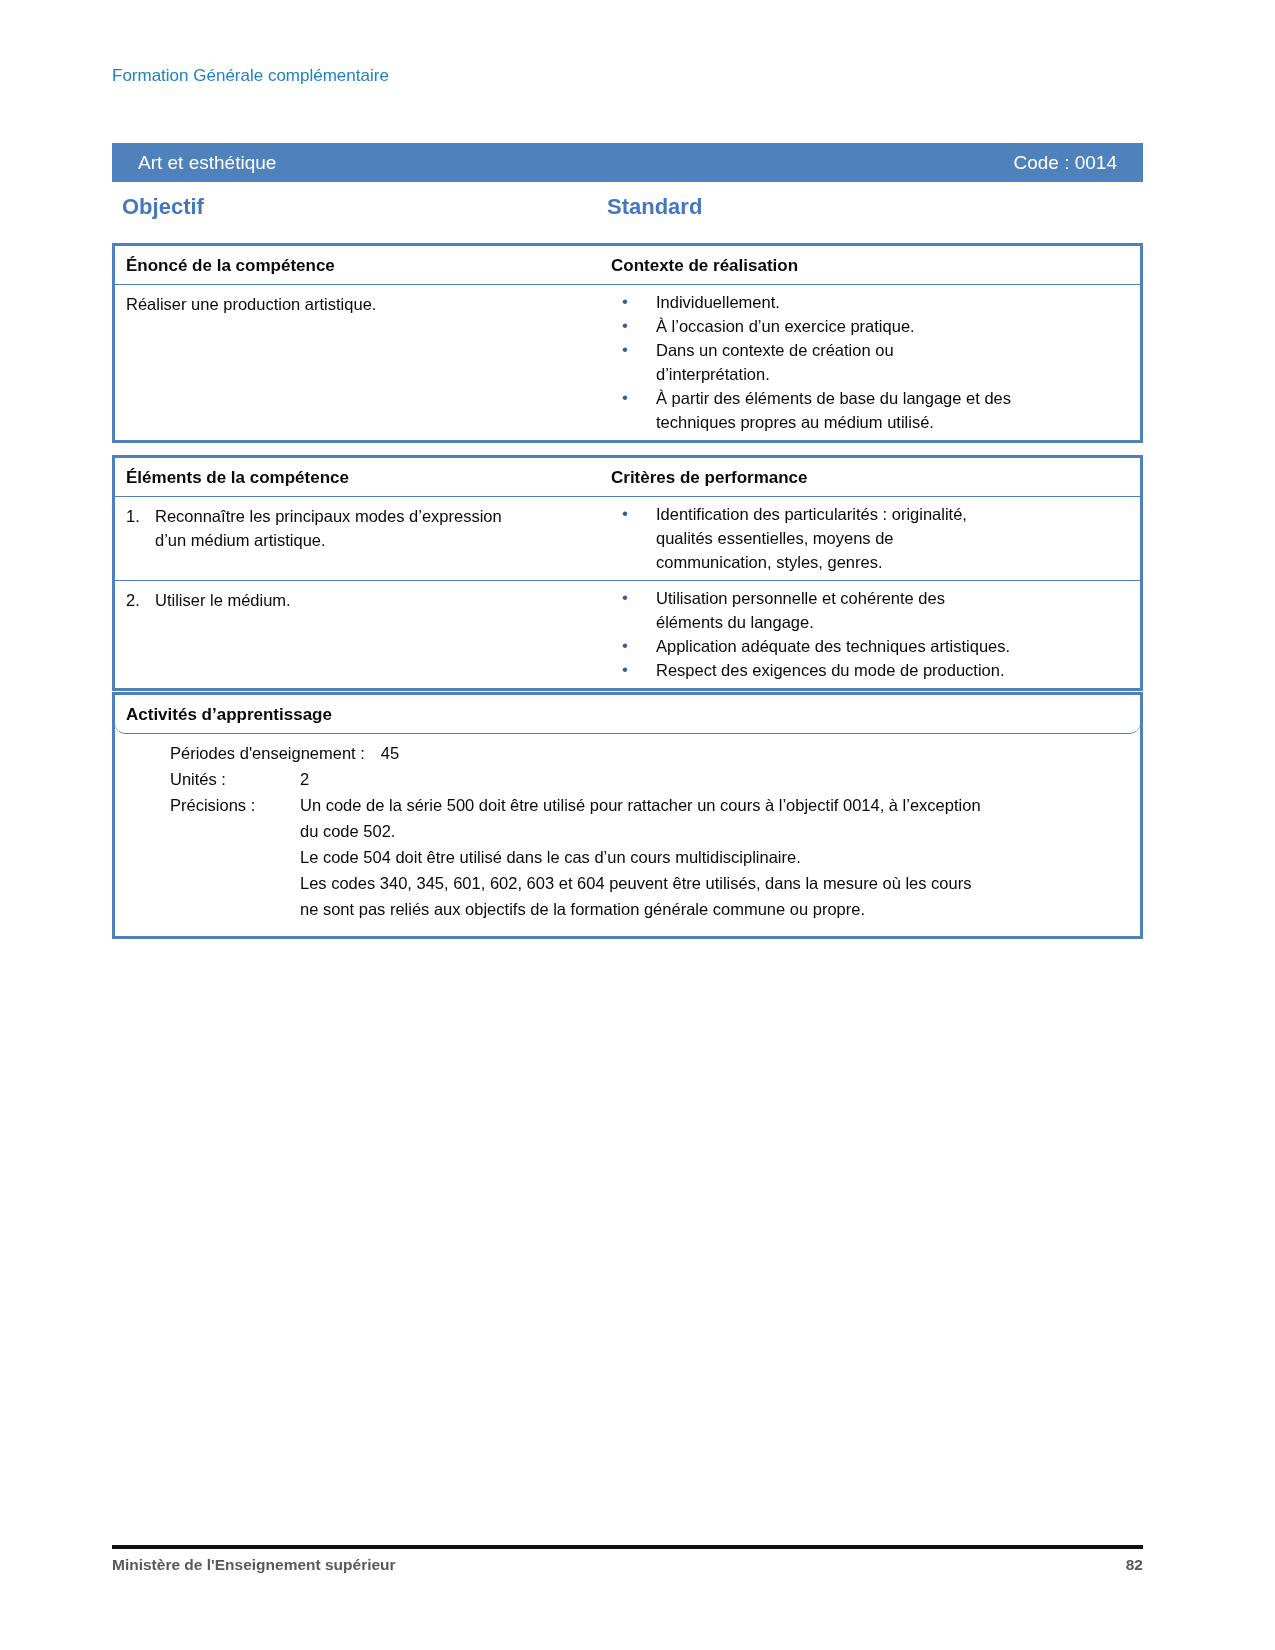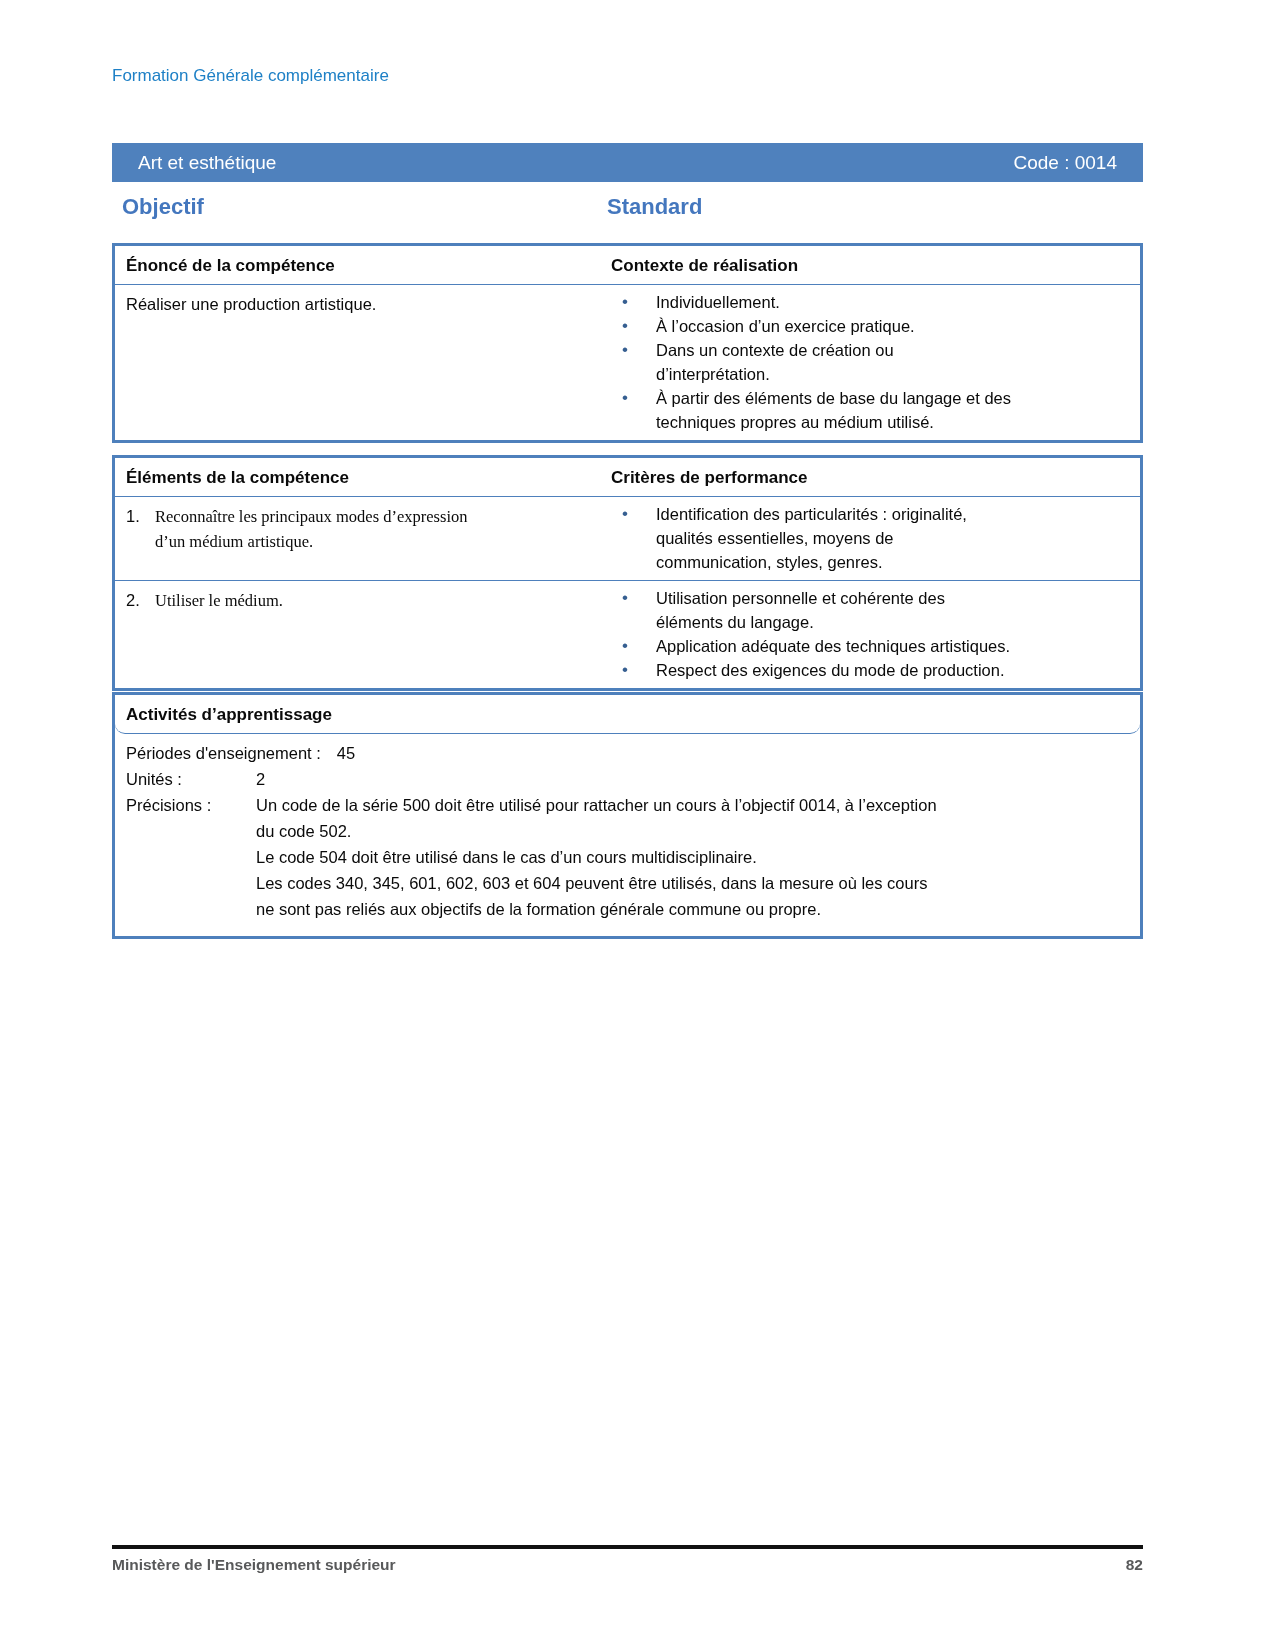--- a/index.html
+++ b/index.html
@@ -45,33 +45,33 @@
     padding:10px 8px 8px 11px;
     border-bottom:1px solid var(--border-blue,#4f81bd);
     border-radius:10px;
   }
 
   .t-row + .t-row{border-top:1px solid var(--border-blue,#4f81bd);}
 
   .cell-l{font-size:16.5px;line-height:24px;padding:7px 8px 6px 11px;white-space:pre-line;}
   .numitem{position:relative;padding:7px 8px 6px 40px;font-size:16.5px;line-height:24px;}
   .numitem .num{position:absolute;left:11px;top:7px;}
-  .numitem .numtext{white-space:pre-line;font-family:Liberation Serif, serif;}
+  .numitem .numtext{white-space:pre-line;}
 
   ul.blist{list-style:none;margin:0;padding:5px 8px 6px 0;}
   ul.blist li{
     position:relative;padding-left:58px;font-size:16.5px;line-height:24px;
     white-space:pre-line;
   }
   ul.blist li::before{
     content:"\2022";position:absolute;left:24px;top:0;
     color:var(--bullet-blue,#365f91);font-size:17px;
   }
 
-  .t3-body{padding:6px 10px 14px 11px;font-size:16.5px;line-height:26px;}
+  .t3-body{padding:6px 10px 14px 11px;font-size:16.5px;line-height:26px;margin-left:44px;}
   .kv{display:block;}
   .kv .val-inline{margin-left:16px;}
   .kv-grid{display:grid;grid-template-columns:130px 1fr;}
   .paras p{margin:0;white-space:pre-line;}
 
   .foot-rule{
     position:absolute;left:112px;top:1545px;width:1031px;height:4px;background:#111111;
   }
   .footer{
     position:absolute;left:112px;top:1556px;width:1031px;

